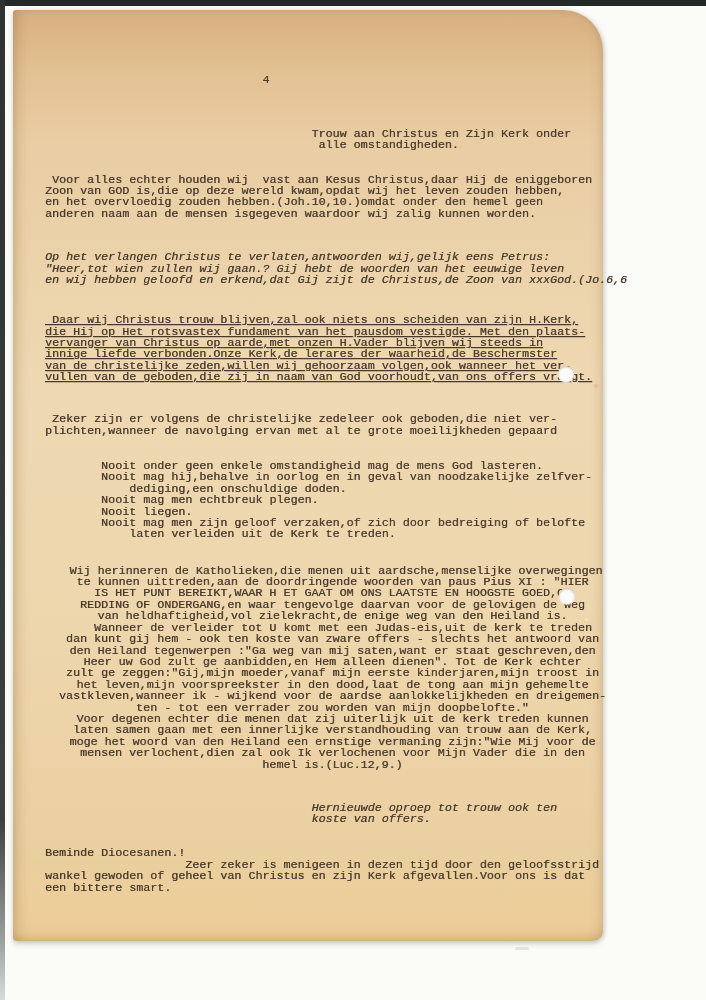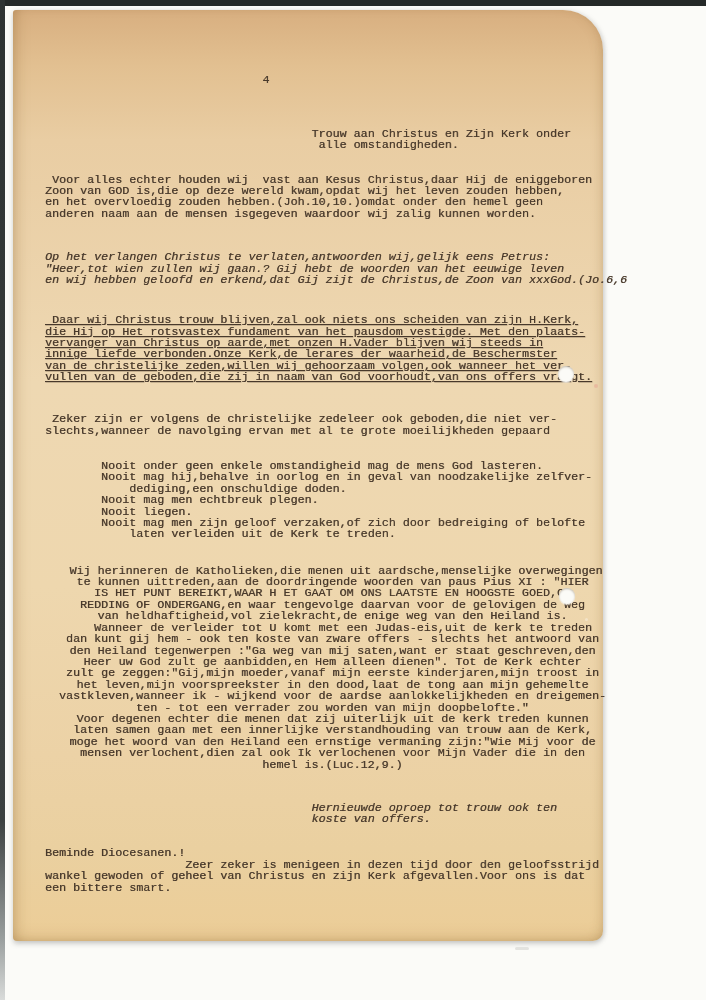--- a/index.html
+++ b/index.html
@@ -76,21 +76,21 @@
       <div class="tblock mt9">Op het verlangen Christus te verlaten,antwoorden wij,gelijk eens Petrus:
 "Heer,tot wien zullen wij gaan.? Gij hebt de woorden van het eeuwige leven
 en wij hebben geloofd en erkend,dat Gij zijt de Christus,de Zoon van xxxGod.(Jo.6,6</div>
       <div class="tblock mt6"> Daar wij Christus trouw blijven,zal ook niets ons scheiden van zijn H.Kerk,
 die Hij op Het rotsvastex fundament van het pausdom vestigde. Met den plaats-
 vervanger van Christus op aarde,met onzen H.Vader blijven wij steeds in
 innige liefde verbonden.Onze Kerk,de lerares der waarheid,de Beschermster
 van de christelijke zeden,willen wij gehoorzaam volgen,ook wanneer het ver-
 vullen van de geboden,die zij in naam van God voorhoudt,van ons offers vraagt.</div>
       <div class="tblock mt8"> Zeker zijn er volgens de christelijke zedeleer ook geboden,die niet ver-
-slechts,wanneer de navolging ervan met al te grote moeilijkheden gepaard</div>
+plichten,wanneer de navolging ervan met al te grote moeilijkheden gepaard</div>
       <div class="tblock mt1">        Nooit onder geen enkele omstandigheid mag de mens God lasteren.
         Nooit mag hij,behalve in oorlog en in geval van noodzakelijke zelfver-
             dediging,een onschuldige doden.
         Nooit mag men echtbreuk plegen.
         Nooit liegen.
         Nooit mag men zijn geloof verzaken,of zich door bedreiging of belofte
             laten verleiden uit de Kerk te treden.</div>
       <div class="tblock mt2"> Wij herinneren de Katholieken,die menen uit aardsche,menselijke overwegingen
 te kunnen uittreden,aan de doordringende woorden van paus Pius XI : "HIER
 IS HET PUNT BEREIKT,WAAR H ET GAAT OM ONS LAATSTE EN HOOGSTE GOED,OM

